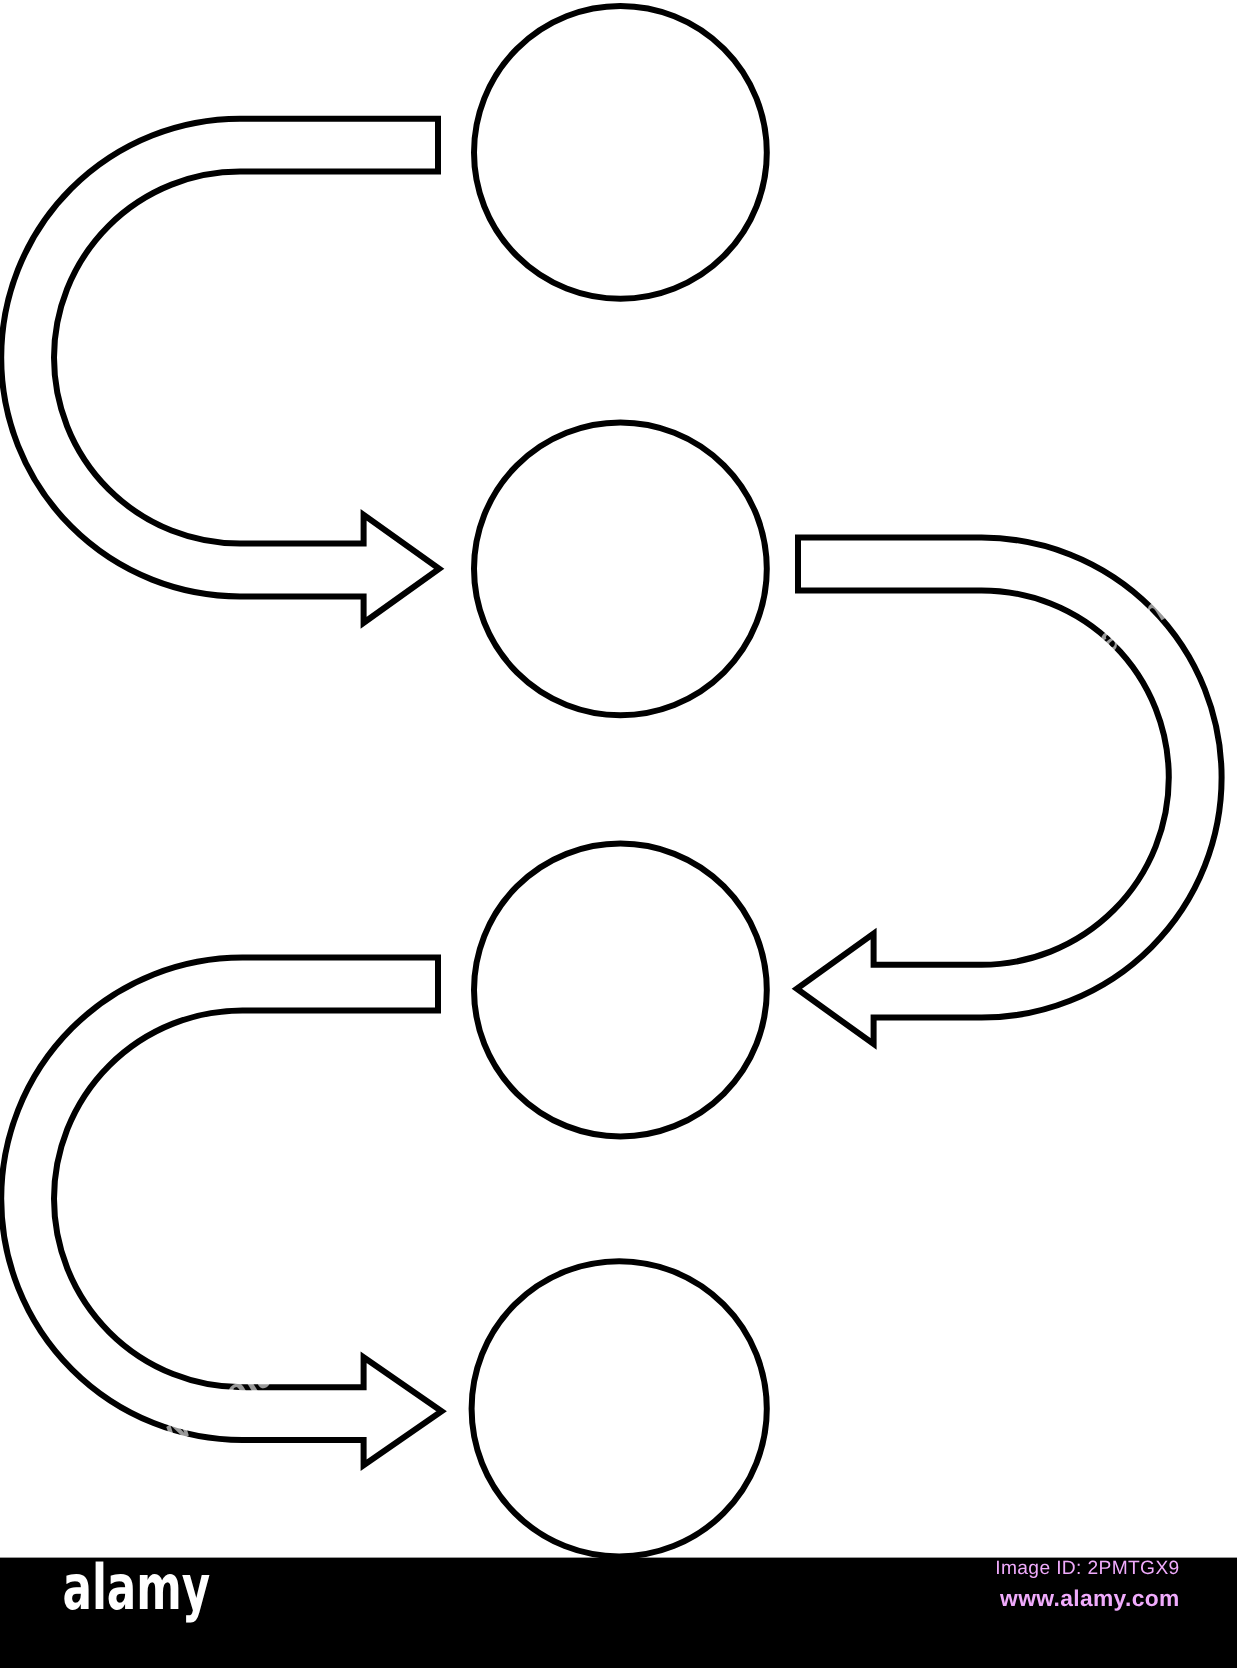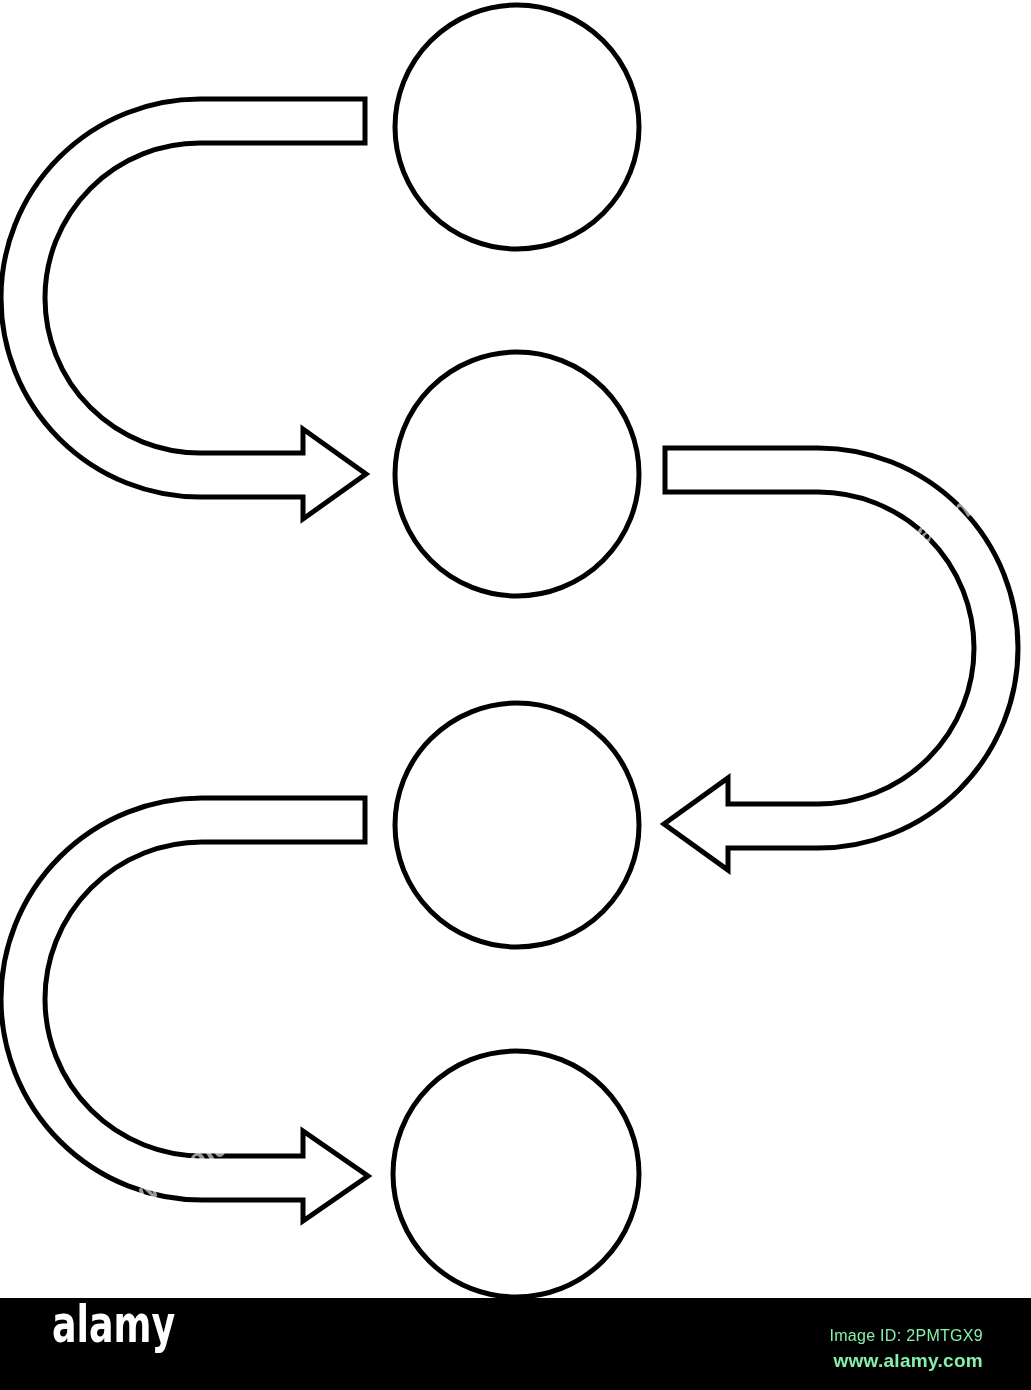--- a/index.html
+++ b/index.html
@@ -46,22 +46,21 @@
   .logo {
     position: absolute;
     left: 52px;
     top: 1314px;
   }
   .meta {
     position: absolute;
     right: 48px;
     top: 1320px;
     text-align: right;
-    color: #86efac;
-    margin-top: 28px;
+    color: #f0abfc;
   }
   .meta .image-id {
     font-size: 16px;
     line-height: 20px;
     font-weight: normal;
     letter-spacing: 0.3px;
   }
   .meta .url {
     margin-top: 3px;
     font-size: 19px;

